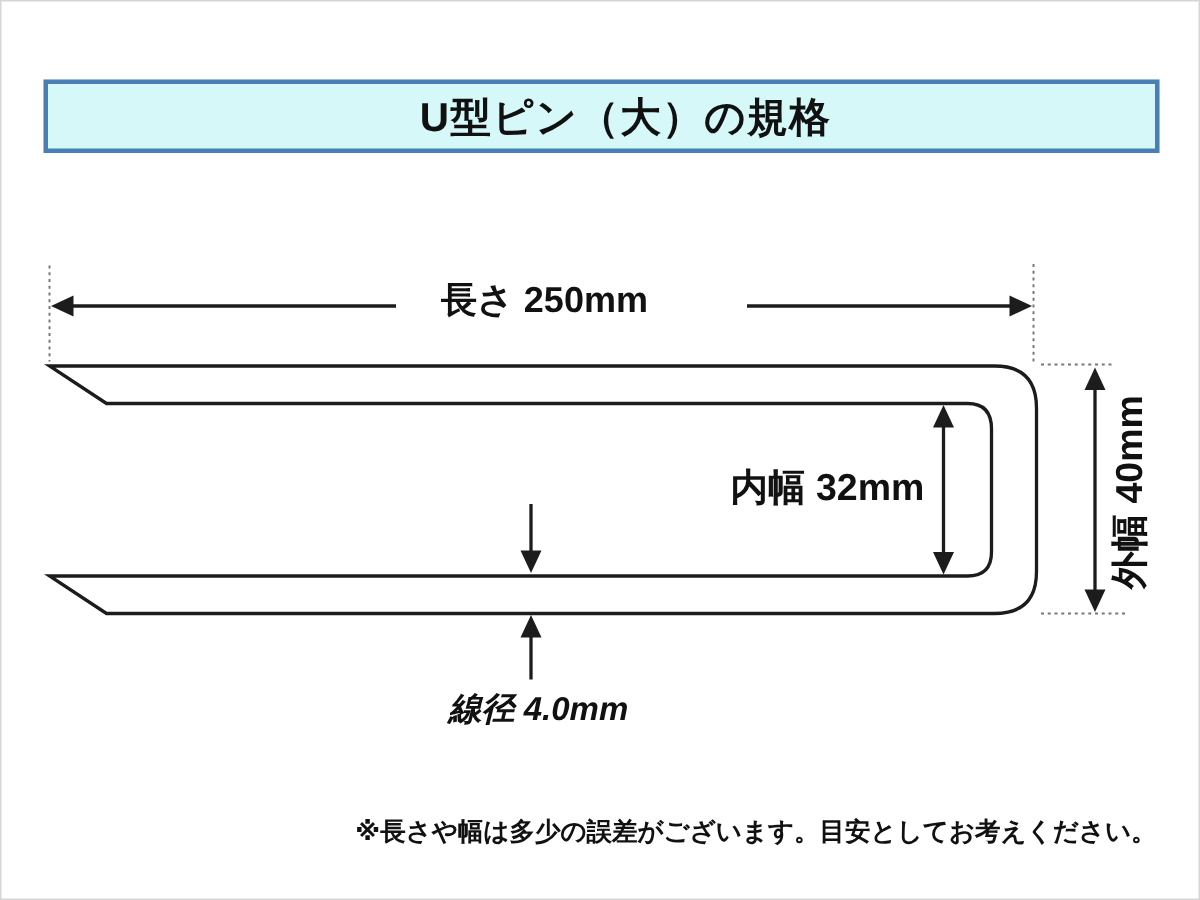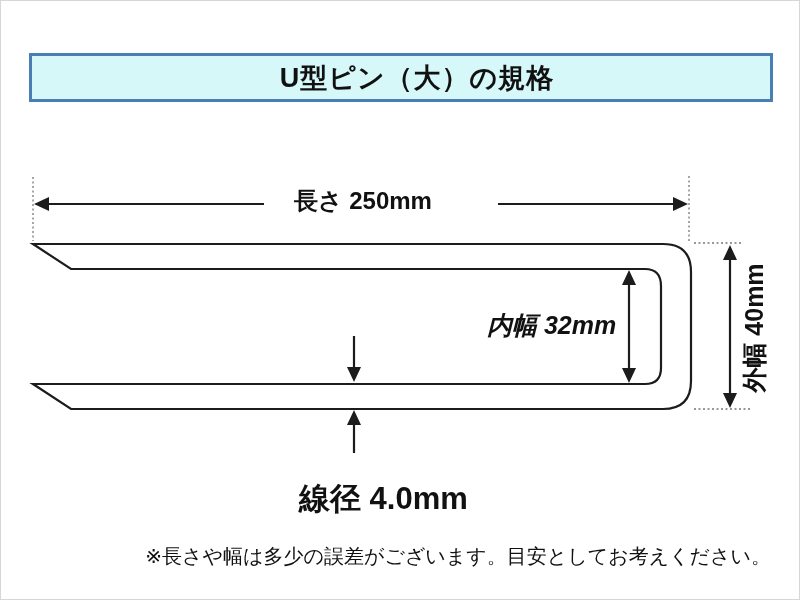--- a/index.html
+++ b/index.html
@@ -28,30 +28,30 @@
   .diagram-svg{
     position:absolute;left:0;top:0;width:800px;height:600px;
   }
   .dim-label{
     position:absolute;
     font-weight:bold;
     white-space:nowrap;
     line-height:1;
   }
   .label-length{left:293px;top:188px;font-size:24px;}
-  .label-inner{left:486px;top:312px;font-size:25px;font-style:italic;}
+  .label-inner{left:486px;top:312px;font-size:25px;}
   .label-outer{
     left:753px;top:327px;font-size:25px;
     transform:translate(-50%,-50%) rotate(-90deg);
   }
-  .label-wire{left:298px;top:482px;font-size:31px;}
+  .label-wire{left:298px;top:461px;font-size:22px;font-style:italic;}
   .footer-note{
     position:absolute;
     right:28px;top:542px;
-    font-size:20px;font-weight:normal;
+    font-size:17px;font-weight:bold;
     white-space:nowrap;
   }
 </style>
 </head>
 <body>
 
 <div class="title-box">
   <span>U型ピン（大）の規格</span>
 </div>
 

